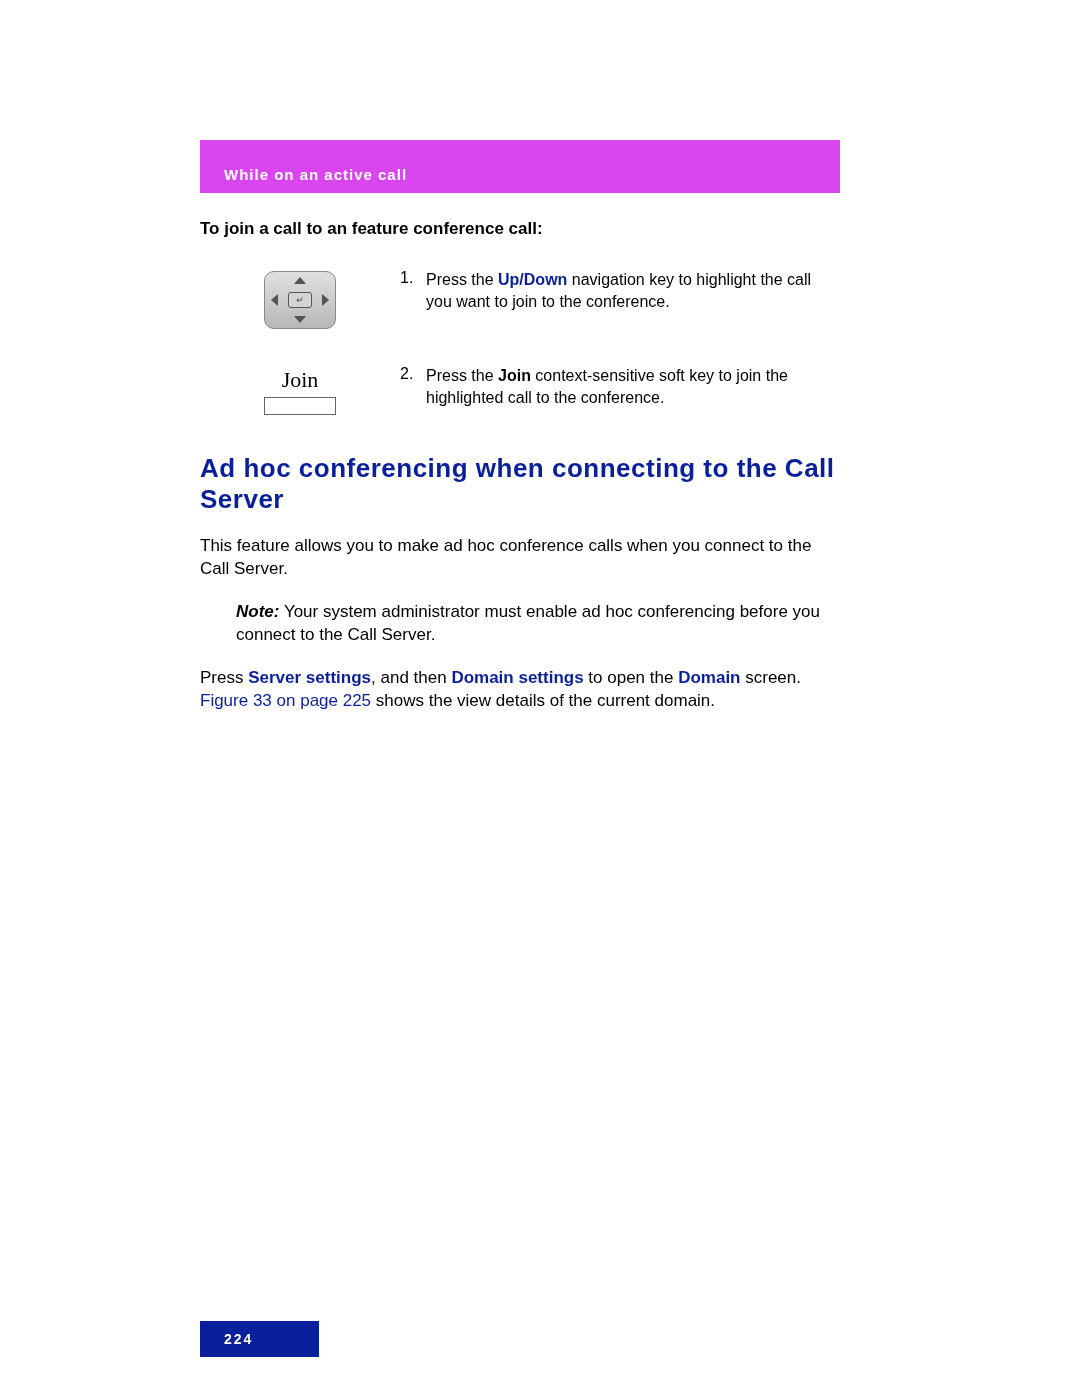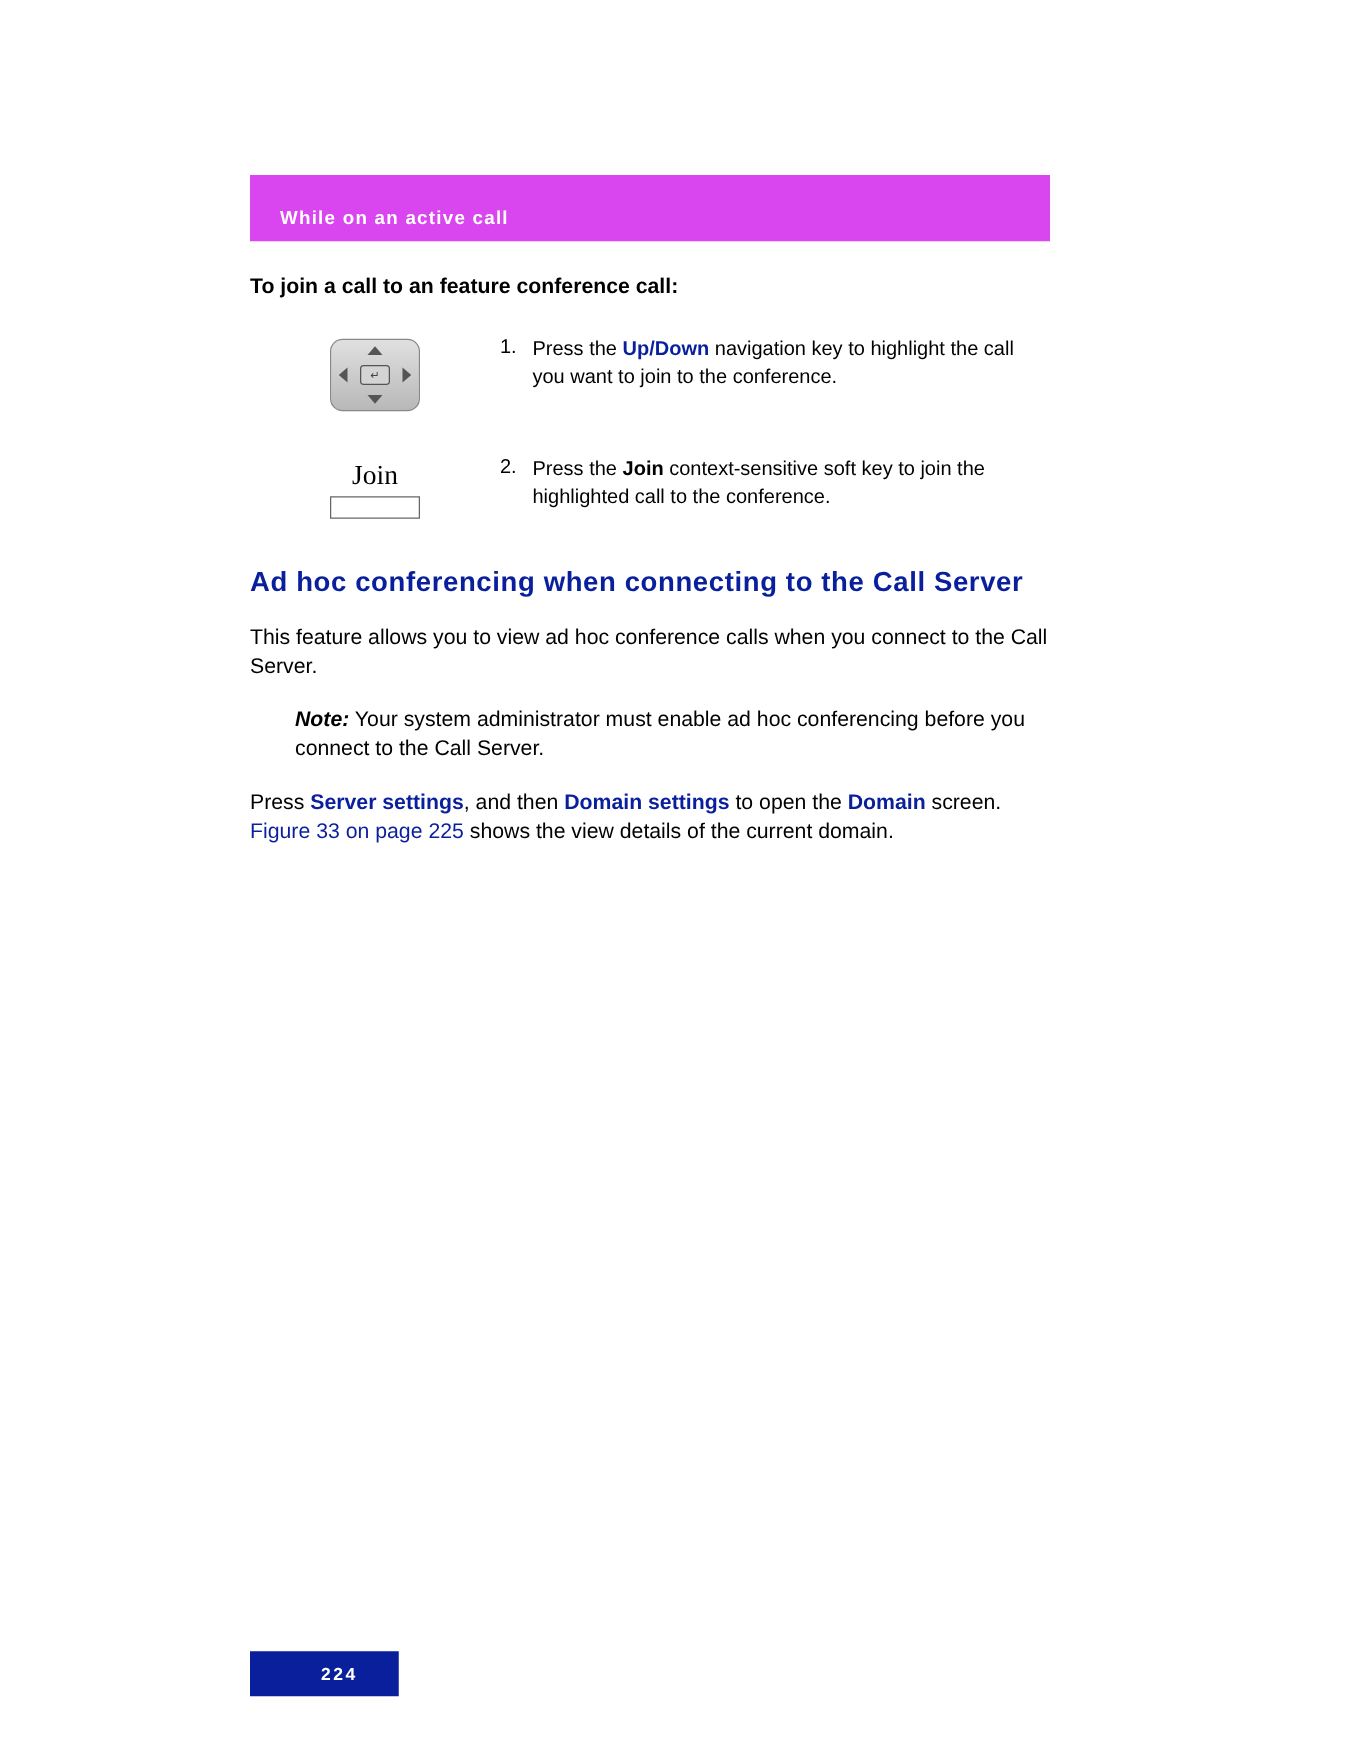--- a/index.html
+++ b/index.html
@@ -126,21 +126,21 @@
     height: 16px;
     border: 1px solid #666;
     background: #ffffff;
     margin: 0 auto 2px auto;
   }
 
   .section-title {
     color: #0a1f9c;
     font-family: Arial, Helvetica, sans-serif;
     font-weight: bold;
-    font-size: 22px;
+    font-size: 26px;
     letter-spacing: 0.5px;
     line-height: 1.2;
     margin-top: 36px;
     margin-bottom: 20px;
   }
   .para {
     font-size: 17px;
     line-height: 1.35;
     margin-bottom: 20px;
   }
@@ -156,21 +156,20 @@
     position: absolute;
     left: 200px;
     bottom: 40px;
     background: #0a1f9c;
     color: #ffffff;
     font-weight: bold;
     font-size: 14px;
     letter-spacing: 2px;
     padding: 10px 0 10px 24px;
     width: 95px;
-    text-align: center;
   }
 </style>
 </head>
 <body>
 
 <div class="page">
 
   <div class="header-bar">
     <span>While on an active call</span>
   </div>
@@ -205,21 +204,21 @@
     <div class="step-text-col">
       <div class="step-number">2.</div>
       <div class="step-body">
         <span>Press the </span><span class="bold-black">Join</span><span> context-sensitive soft key to join the highlighted call to the conference.</span>
       </div>
     </div>
   </div>
 
   <div class="section-title">Ad hoc conferencing when connecting to the Call Server</div>
 
-  <div class="para">This feature allows you to view ad hoc conference calls when you connect to the Call Server.</div>
+  <div class="para">This feature allows you to make ad hoc conference calls when you connect to the Call Server.</div>
 
   <div class="note-para">
     <span class="note-label">Note:</span><span>  </span><span>Your system administrator must enable ad hoc conferencing before you connect to the Call Server.</span>
   </div>
 
   <div class="para">
     <span>Press </span><span class="bold-blue">Server settings</span><span>, and then </span><span class="bold-blue">Domain settings</span><span> to open the </span><span class="bold-blue">Domain</span><span> screen. </span><span class="xref">Figure 33 on page 225</span><span> shows the view details of the current domain.</span>
   </div>
 
 </div>

